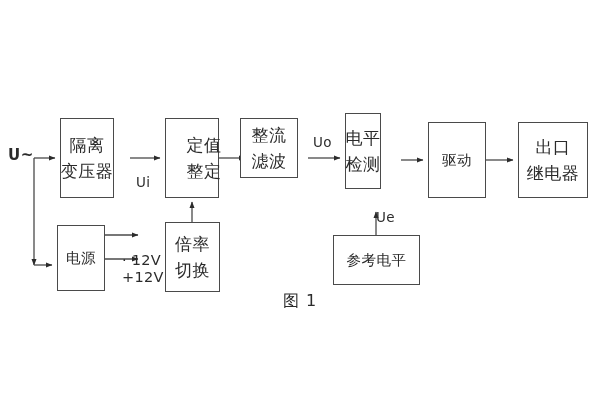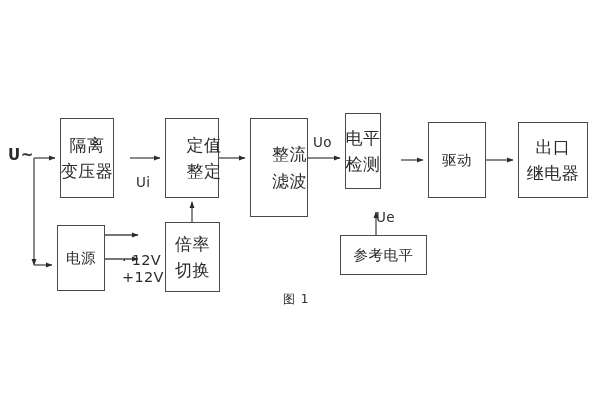--- a/index.html
+++ b/index.html
@@ -59,21 +59,21 @@
   .lbl.big {
     font-size: 15px;
     font-weight: 600;
     letter-spacing: 0.5px;
   }
   .lbl.rail {
     font-size: 14.5px;
   }
   .caption {
     position: absolute;
-    font-size: 12px;
+    font-size: 16px;
     color: #2b2b2b;
     letter-spacing: 1px;
     white-space: nowrap;
   }
 </style>
 </head>
 <body style="background: rgb(255, 255, 255);">
 
 <div id="canvas">
 
@@ -106,21 +106,21 @@
   <div class="node" style="left: 60px; top: 118px; width: 54px; height: 80px; border-color: rgb(74, 74, 74); color: rgb(43, 43, 43);">
     <span class="ln">隔离</span>
     <span class="ln">变压器</span>
   </div>
 
   <div class="node" style="left: 165px; top: 118px; width: 54px; height: 80px; border-color: rgb(74, 74, 74); color: rgb(43, 43, 43); padding-left: 24px;">
     <span class="ln">定值</span>
     <span class="ln">整定</span>
   </div>
 
-  <div class="node" style="left: 250px; top: 118px; width: 58px; height: 99px; border-color: rgb(74, 74, 74); color: rgb(43, 43, 43); align-items: flex-end;">
+  <div class="node" style="left: 240px; top: 118px; width: 58px; height: 60px; border-color: rgb(74, 74, 74); color: rgb(43, 43, 43);">
     <span class="ln">整流</span>
     <span class="ln">滤波</span>
   </div>
 
   <div class="node" style="left: 345px; top: 113px; width: 36px; height: 76px; border-color: rgb(74, 74, 74); color: rgb(43, 43, 43);">
     <span class="ln">电平</span>
     <span class="ln">检测</span>
   </div>
 
   <div class="node single" style="left: 428px; top: 122px; width: 58px; height: 76px; border-color: rgb(74, 74, 74); color: rgb(43, 43, 43);">
@@ -134,21 +134,21 @@
 
   <div class="node single" style="left: 57px; top: 225px; width: 48px; height: 66px; border-color: rgb(74, 74, 74); color: rgb(43, 43, 43);">
     <span class="ln">电源</span>
   </div>
 
   <div class="node" style="left: 165px; top: 222px; width: 55px; height: 70px; border-color: rgb(74, 74, 74); color: rgb(43, 43, 43);">
     <span class="ln">倍率</span>
     <span class="ln">切换</span>
   </div>
 
-  <div class="node single" style="left: 340px; top: 235px; width: 87px; height: 40px; border-color: rgb(74, 74, 74); color: rgb(43, 43, 43);">
+  <div class="node single" style="left: 333px; top: 235px; width: 87px; height: 50px; border-color: rgb(74, 74, 74); color: rgb(43, 43, 43);">
     <span class="ln">参考电平</span>
   </div>
 
   <span class="lbl big" style="left: 8px; top: 146px;">U~</span>
   <span class="lbl" style="left: 136px; top: 134px; margin-top: 40px;">Ui</span>
   <span class="lbl" style="left: 313px; top: 134px;">Uo</span>
   <span class="lbl" style="left: 376px; top: 209px;">Ue</span>
   <span class="lbl rail" style="left: 122px; top: 229px; margin-top: 40px;">+12V</span>
   <span class="lbl rail" style="left: 122px; top: 252px;">· 12V</span>
 

